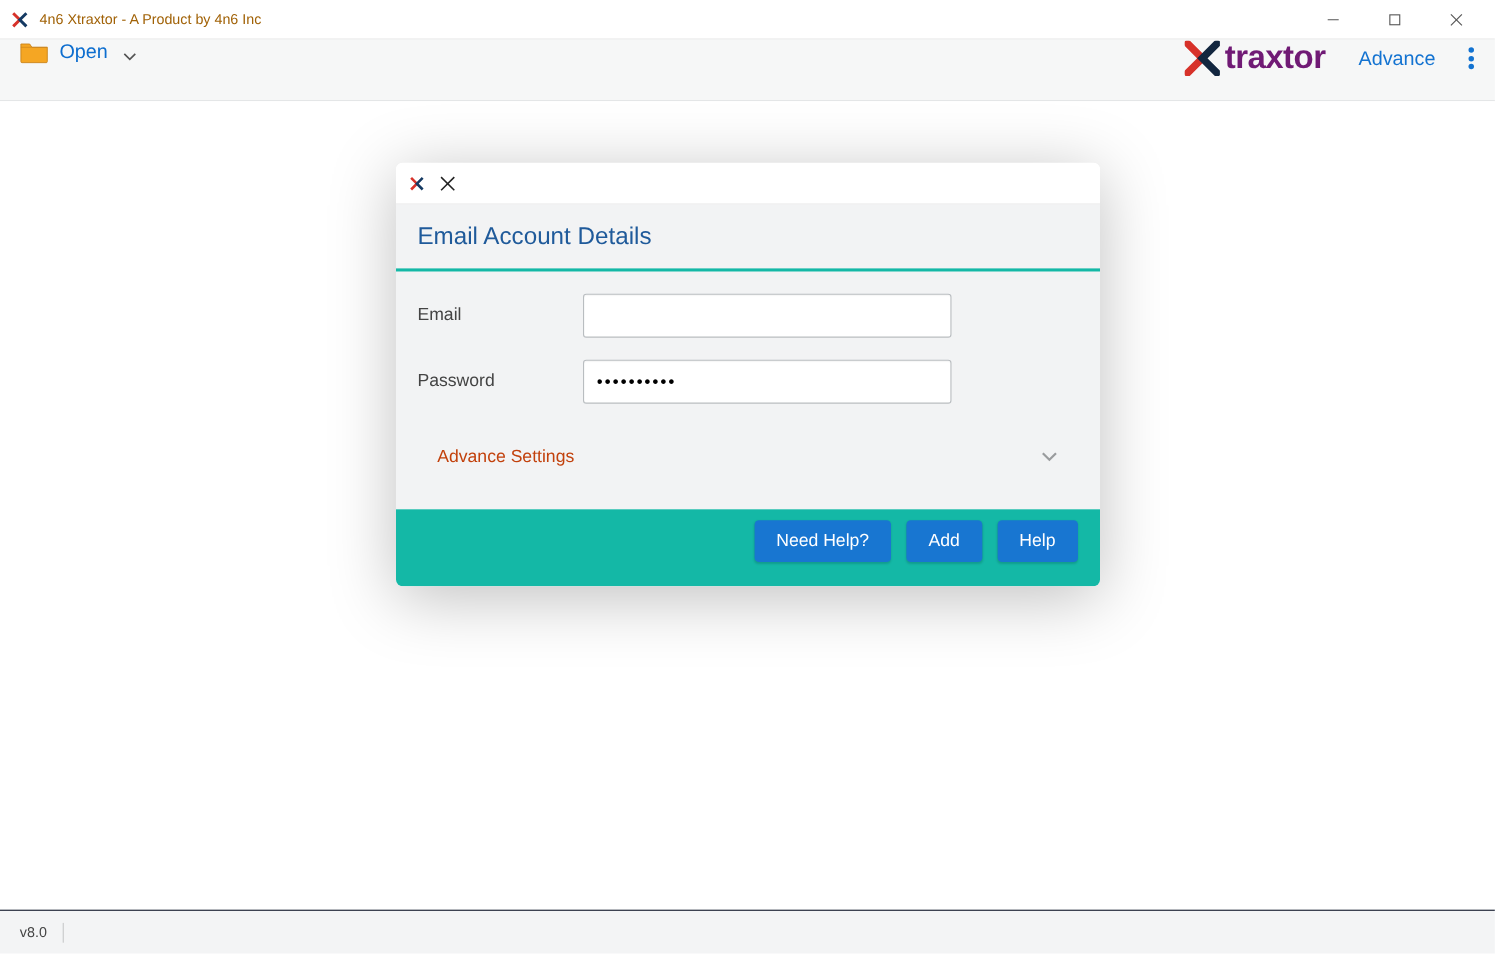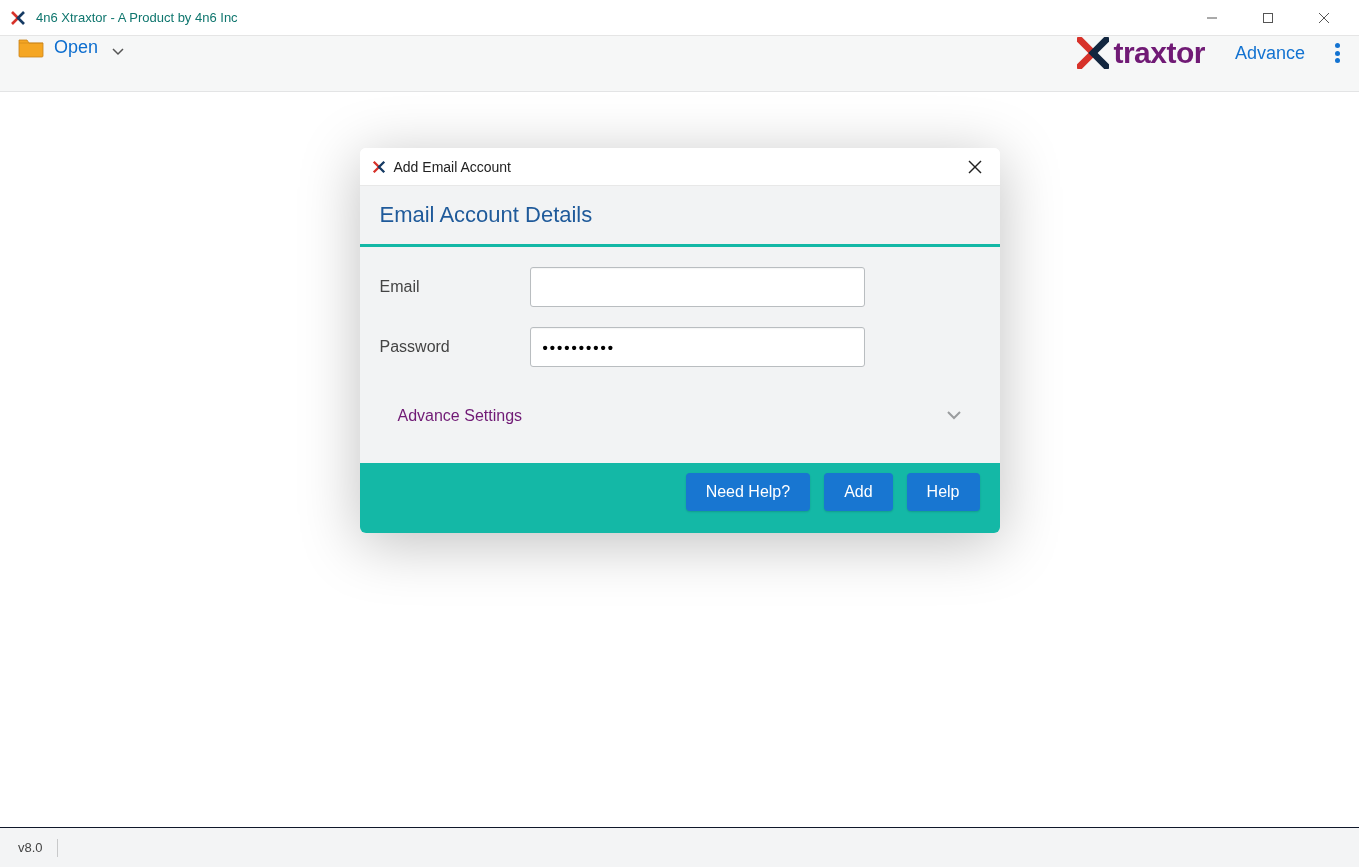--- a/index.html
+++ b/index.html
@@ -18,21 +18,21 @@
   .titlebar {
     height: 36px;
     display: flex;
     align-items: center;
     padding: 0 10px;
     background: #ffffff;
     border-bottom: 1px solid #e5e5e5;
     color: #6c6c6c;
   }
   .titlebar .app-icon { width: 16px; height: 16px; margin-right: 10px; }
-  .titlebar .title { flex: 1; font-size: 13px; color: #0f766e; }
+  .titlebar .title { flex: 1; font-size: 13px; color: #a16207; }
   .win-controls { display: flex; gap: 18px; align-items: center; padding-right: 6px; }
   .win-btn { width: 38px; height: 28px; display:flex; align-items:center; justify-content:center; cursor:pointer; color:#555; }
   .win-btn svg { width: 12px; height: 12px; }
 
   
   .toolbar {
     height: 56px;
     background: #f6f7f7;
     border-bottom: 1px solid #e3e4e5;
     display: flex;
@@ -107,21 +107,21 @@
     font-size: 15px;
     box-shadow: inset 0 1px 1px rgba(0,0,0,0.04);
   }
 
   .advance-row {
     display:flex;
     align-items:center;
     padding: 20px 18px 28px 18px;
     cursor:pointer;
   }
-  .advance-label { flex:1; color:#701a75; font-size: 16px; }
+  .advance-label { flex:1; color:#c2410c; font-size: 16px; }
   .chevron { color:#888; }
 
   .modal-footer {
     background: #14b8a6;
     padding: 10px 20px 22px 20px;
     display:flex;
     justify-content: flex-end;
     gap: 14px;
   }
   .btn {
@@ -218,21 +218,20 @@
 <div class="main"></div>
 
 <div class="modal">
   <div class="modal-titlebar">
     <span class="mini-icon">
       <svg viewBox="0 0 24 24">
           <path d="M3 3 L12 12 L3 21" stroke="#d7322a" stroke-width="4" fill="none"></path>
           <path d="M21 3 L12 12 L21 21" stroke="#153a63" stroke-width="4" fill="none"></path>
         </svg>
     </span>
-    <span class="mtitle">Add Email Account</span>
     <div class="modal-close">
       <svg viewBox="0 0 14 14">
           <line x1="1" y1="1" x2="13" y2="13" stroke="#222" stroke-width="1.4"></line>
           <line x1="13" y1="1" x2="1" y2="13" stroke="#222" stroke-width="1.4"></line>
         </svg>
     </div>
   </div>
 
   <div class="modal-header">
     <div class="modal-header-title">Email Account Details</div>

